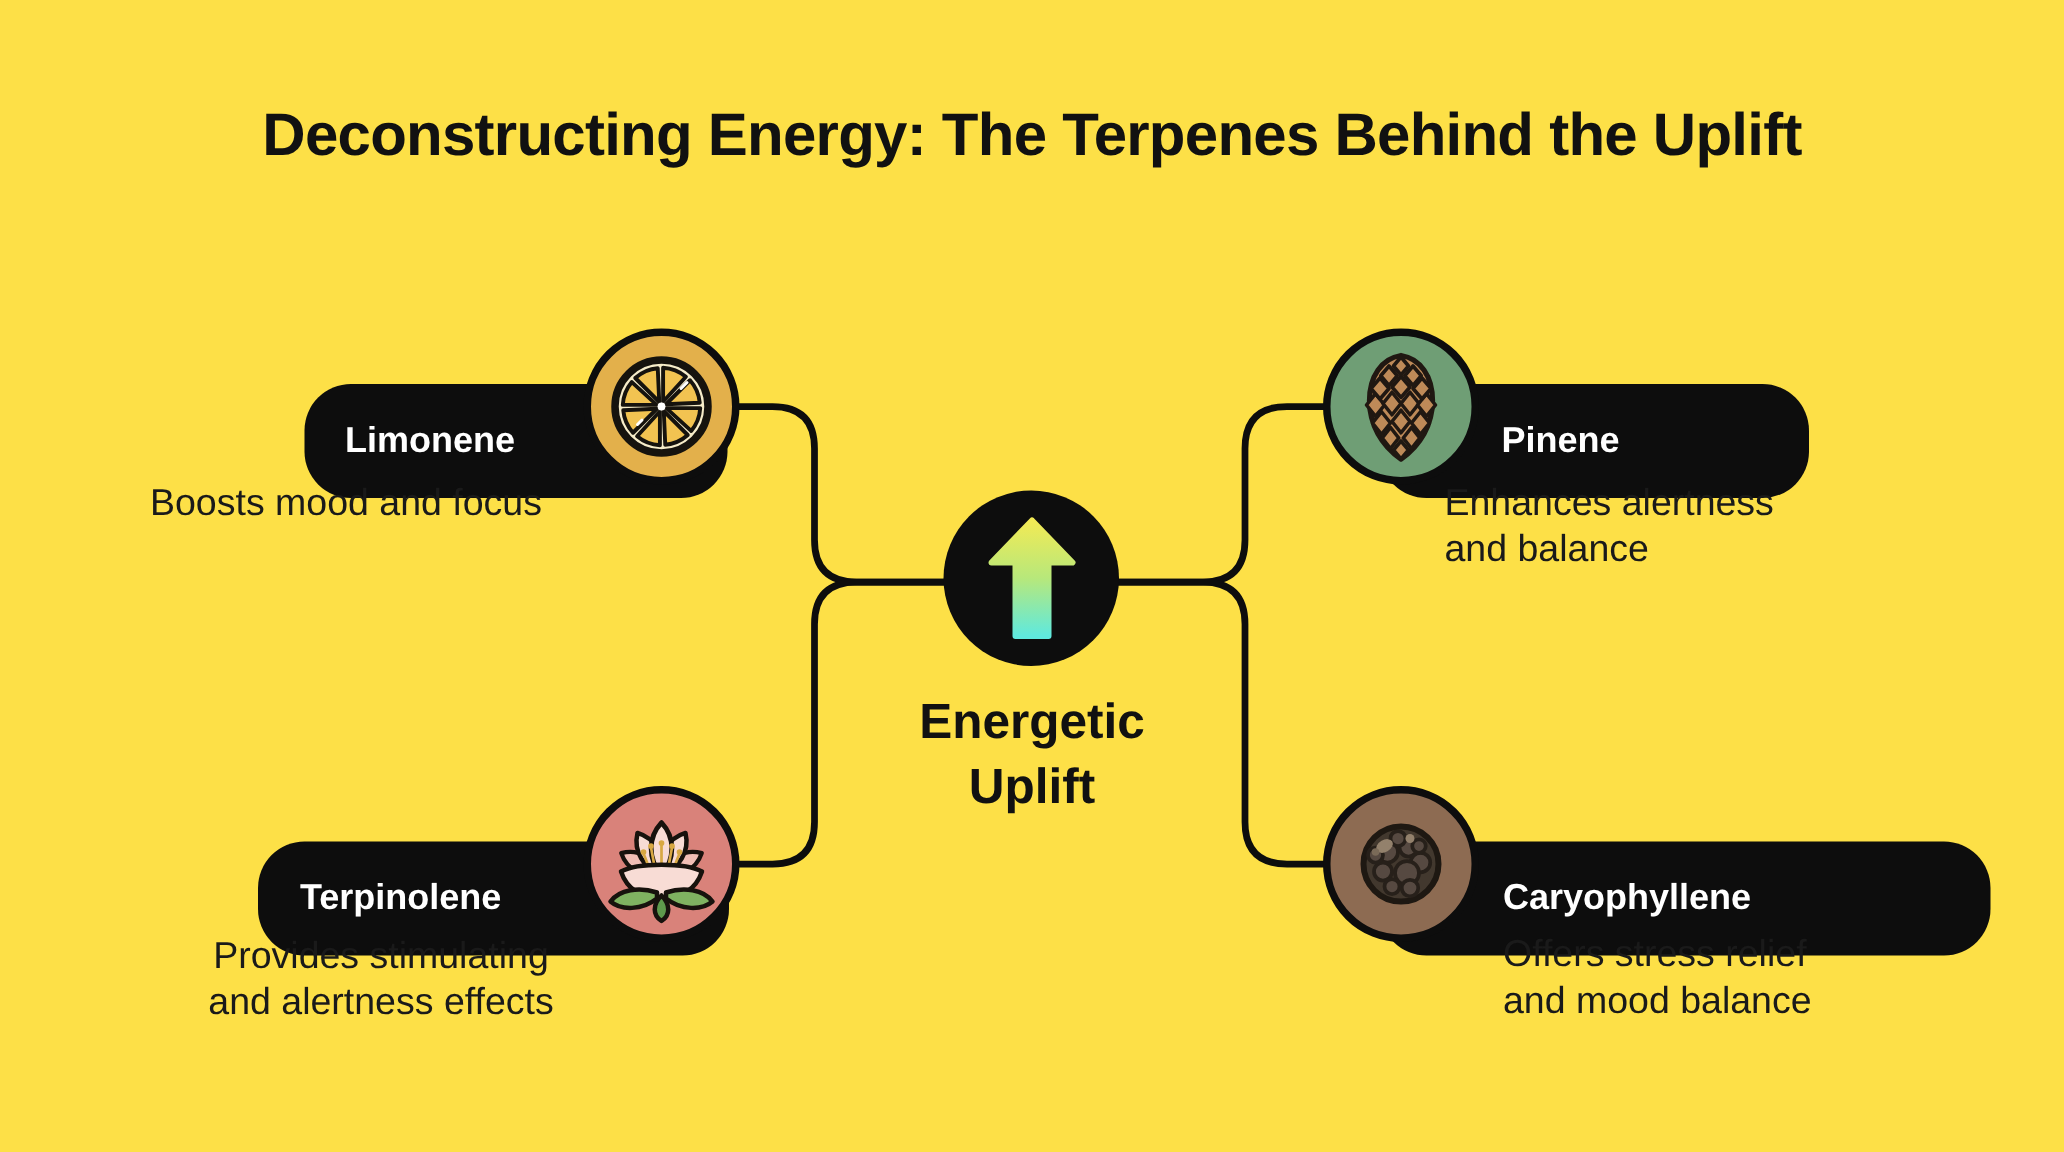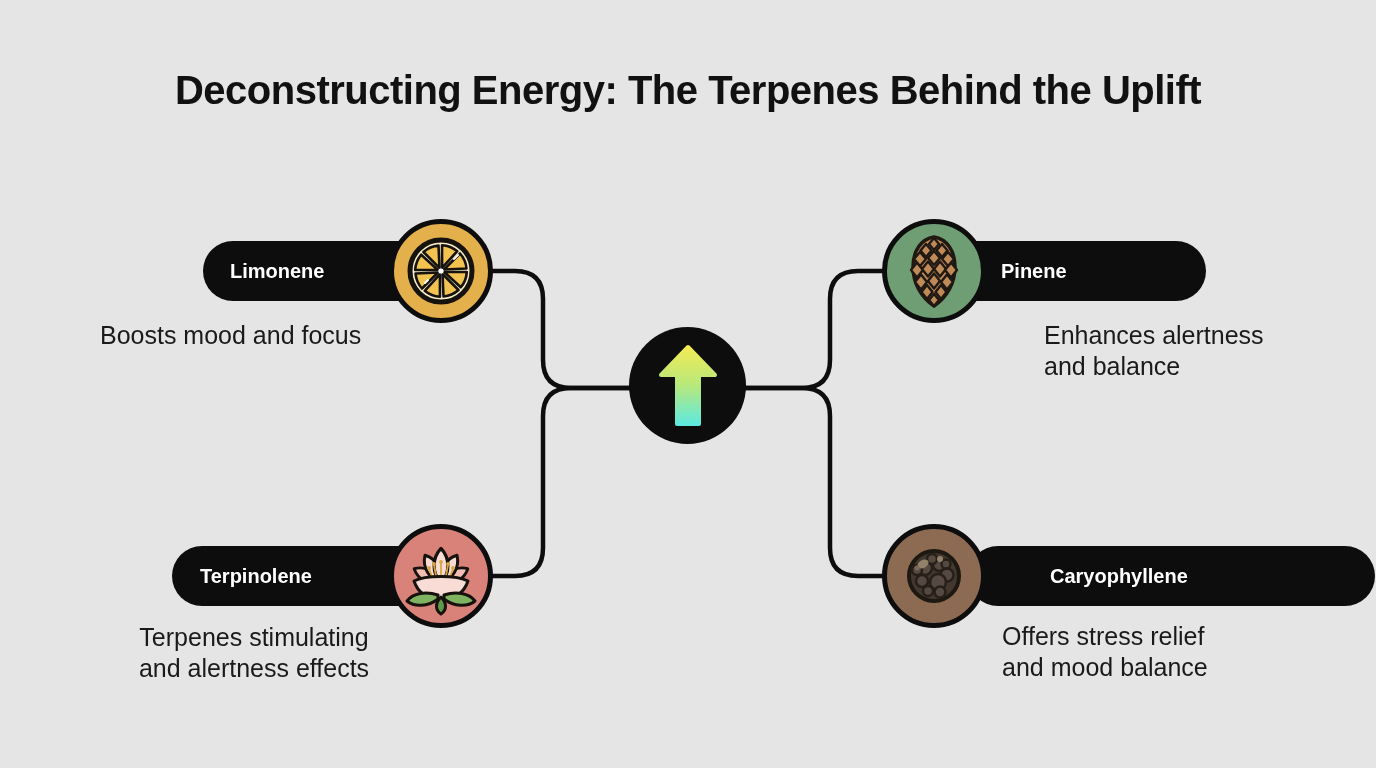--- a/index.html
+++ b/index.html
@@ -1,47 +1,47 @@
 <!DOCTYPE html>
 <html><head>
 <meta charset="utf-8">
 <style>
   html,body{margin:0;padding:0;background:#ffffff;}
   .stage{
-    position:relative;width:1376px;height:768px;background:#e5e5e5;
+    position:relative;width:1376px;height:768px;background:#fde047;
     font-family:"Liberation Sans",sans-serif;overflow:hidden;
   }
   .title{
     position:absolute;left:0;right:0;top:68px;text-align:center;
     font-size:40px;font-weight:bold;color:#111111;letter-spacing:-0.5px;
   }
   .connectors{position:absolute;left:0;top:0;z-index:1;}
   .pill{
-    position:absolute;height:60px;background:#0D0D0D;border-radius:31px;
-    color:#ffffff;font-weight:bold;font-size:20px;display:flex;align-items:center;
-    z-index:2;white-space:nowrap;
+    position:absolute;height:76px;background:#0D0D0D;border-radius:31px;
+    color:#ffffff;font-weight:bold;font-size:24px;display:flex;align-items:center;
+    z-index:2;white-space:nowrap;margin-top:15px;
   }
   .pill-limonene{left:203px;top:241px;width:255px;padding-left:27px;}
   .pill-pinene{left:920px;top:241px;width:205px;padding-left:81px;}
   .pill-terpinolene{left:172px;top:546px;width:286px;padding-left:28px;}
-  .pill-caryophyllene{left:968px;top:546px;width:325px;padding-left:82px;}
+  .pill-caryophyllene{left:920px;top:546px;width:325px;padding-left:82px;}
   .icon-circle{
     position:absolute;width:94px;height:94px;border-radius:50%;
     border:5px solid #0D0D0D;z-index:3;display:flex;align-items:center;justify-content:center;
     box-sizing:content-box;
   }
   .icon-limonene{left:389px;top:219px;background:#E3B04B;}
   .icon-pinene{left:882px;top:219px;background:#6F9E75;}
   .icon-terpinolene{left:389px;top:524px;background:#D9827A;}
   .icon-caryophyllene{left:882px;top:524px;background:#8D6B52;}
   .desc{
     position:absolute;font-size:25px;color:#1A1A1A;line-height:31px;z-index:2;
   }
   .desc-limonene{left:100px;top:320px;}
-  .desc-pinene{left:1044px;top:320px;}
+  .desc-pinene{left:963px;top:320px;}
   .desc-terpinolene{left:128px;top:622px;width:252px;text-align:center;}
   .desc-caryophyllene{left:1002px;top:621px;}
   .center-circle{
     position:absolute;left:629px;top:327px;width:117px;height:117px;border-radius:50%;
     background:#0D0D0D;z-index:3;display:flex;align-items:center;justify-content:center;
   }
   .center-label{
     position:absolute;left:528px;top:459px;width:320px;text-align:center;
     font-size:33px;font-weight:bold;color:#111111;line-height:43px;z-index:2;
   }
@@ -139,21 +139,21 @@
             <circle cx="12" cy="-15" r="1.9"></circle>
         </g>
         <path d="M -27 -2 C -23 10 -13 16 0 16 C 13 16 23 10 27 -2 C 16 -8 -16 -8 -27 -2 Z" fill="#F8DCD5"></path>
         <path d="M -3 12 C -15 8 -28 10 -34 18 C -27 24 -13 24 -3 16 Z" fill="#7FB261"></path>
         <path d="M 3 12 C 15 8 28 10 34 18 C 27 24 13 24 3 16 Z" fill="#7FB261"></path>
         <path d="M 0 14 C -6 20 -6 27 0 31 C 6 27 6 20 0 14 Z" fill="#5E9A4C"></path>
       </g>
     </svg>
   </div>
   <div class="desc desc-terpinolene">
-    <div>Terpenes stimulating</div>
+    <div>Provides stimulating</div>
     <div>and alertness effects</div>
   </div>
 
   <div class="pill pill-caryophyllene">
     <span>Caryophyllene</span>
   </div>
   <div class="icon-circle icon-caryophyllene">
     <svg width="94" height="94" viewBox="-47 -47 94 94">
       <circle r="25" fill="#42382E" stroke="#1E1812" stroke-width="4"></circle>
       <g fill="#564941" stroke="#27201A" stroke-width="2.5">
@@ -185,14 +185,18 @@
       <defs>
         <linearGradient id="ag" x1="0" y1="1" x2="0" y2="0">
           <stop offset="0" stop-color="#5FE9DE"></stop>
           <stop offset="0.5" stop-color="#B7E87B"></stop>
           <stop offset="1" stop-color="#F2EA55"></stop>
         </linearGradient>
       </defs>
       <path d="M 0 -39 L 27 -11 L 11 -11 L 11 38 L -11 38 L -11 -11 L -27 -11 Z" fill="url(#ag)" stroke="url(#ag)" stroke-width="4" stroke-linejoin="round"></path>
     </svg>
   </div>
+  <div class="center-label">
+    <div>Energetic</div>
+    <div>Uplift</div>
+  </div>
 
 </div>
 
 </body></html>

